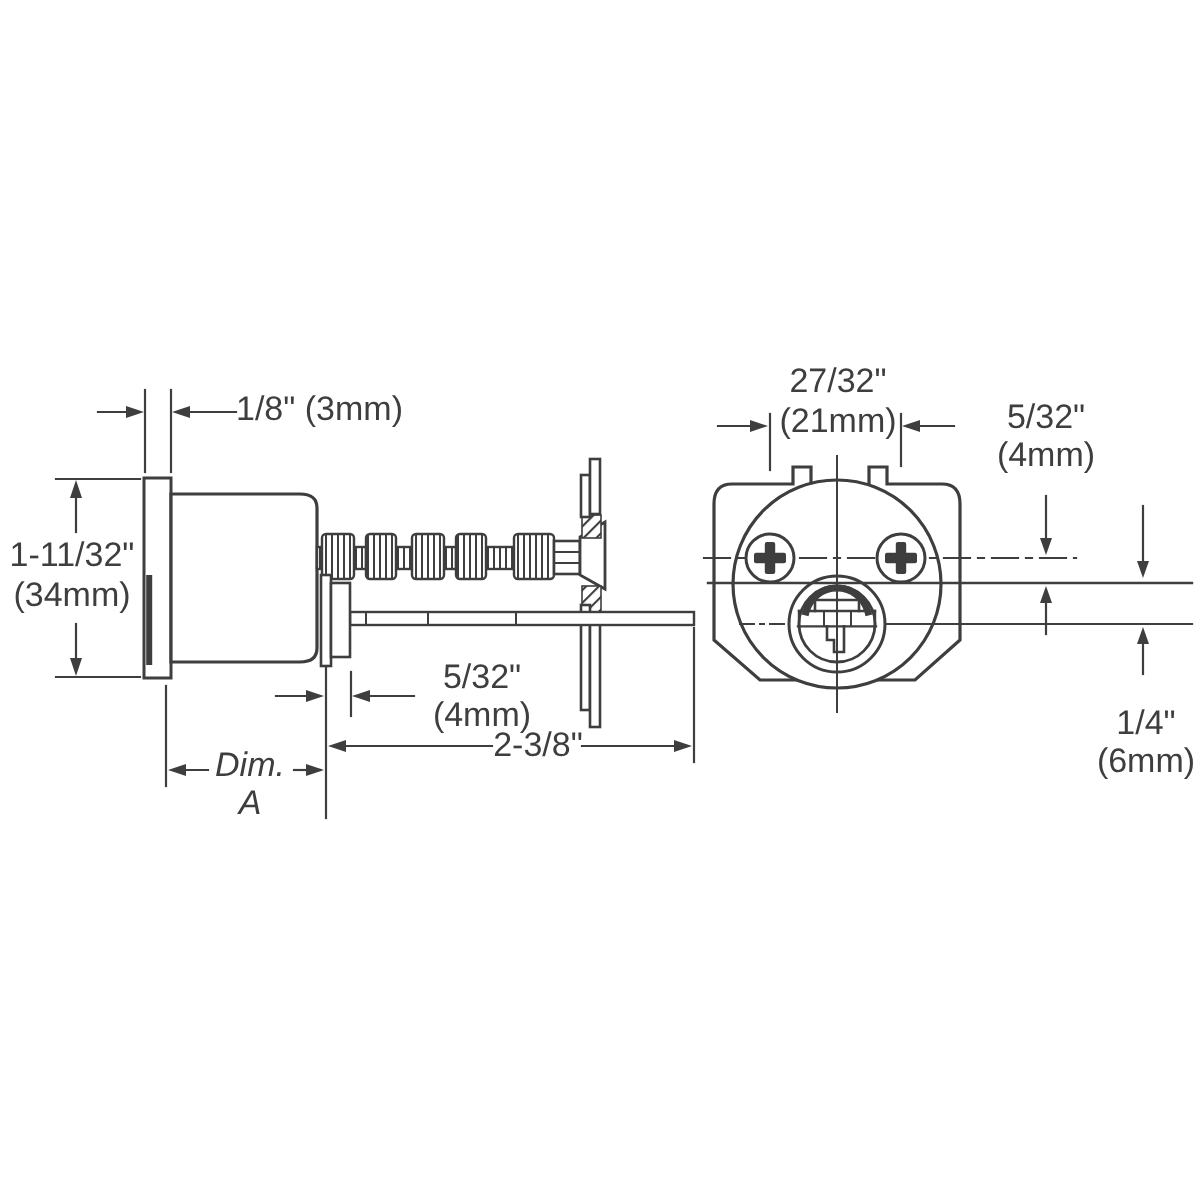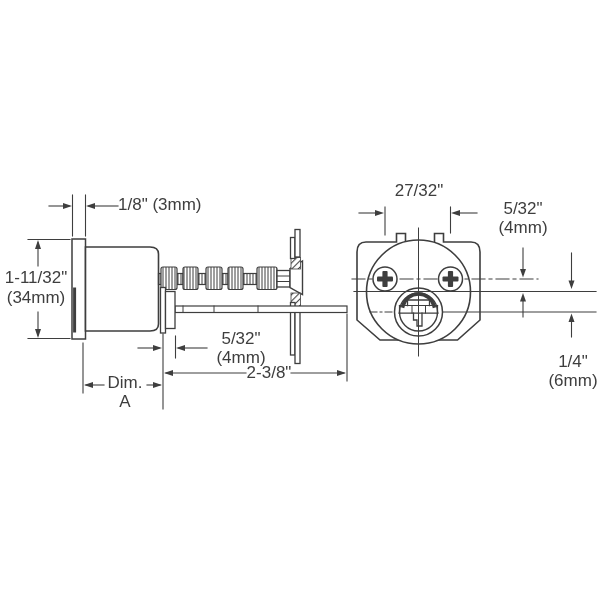--- a/index.html
+++ b/index.html
@@ -202,27 +202,28 @@
 
   <div class="dim" style="left:196px;top:329px;width:90px;">
     <span>5/32"</span>
     <span>(4mm)</span>
   </div>
 
   <div class="dim" style="left:223px;top:363px;width:92px;">
     <span>2-3/8"</span>
   </div>
 
-  <div class="dim" style="left:80px;top:373px;width:90px;">
+  <div class="dim" style="left:80px;top:373px;width:90px;font-style:italic;">
     <span>Dim.</span>
     <span>A</span>
   </div>
 
   <div class="dim h20" style="left:374px;top:181px;width:90px;">
     <span>27/32"</span>
+    <span>(21mm)</span>
   </div>
 
   <div class="dim" style="left:478px;top:199px;width:90px;">
     <span>5/32"</span>
     <span>(4mm)</span>
   </div>
 
   <div class="dim" style="left:528px;top:352px;width:90px;">
     <span>1/4"</span>
     <span>(6mm)</span>

